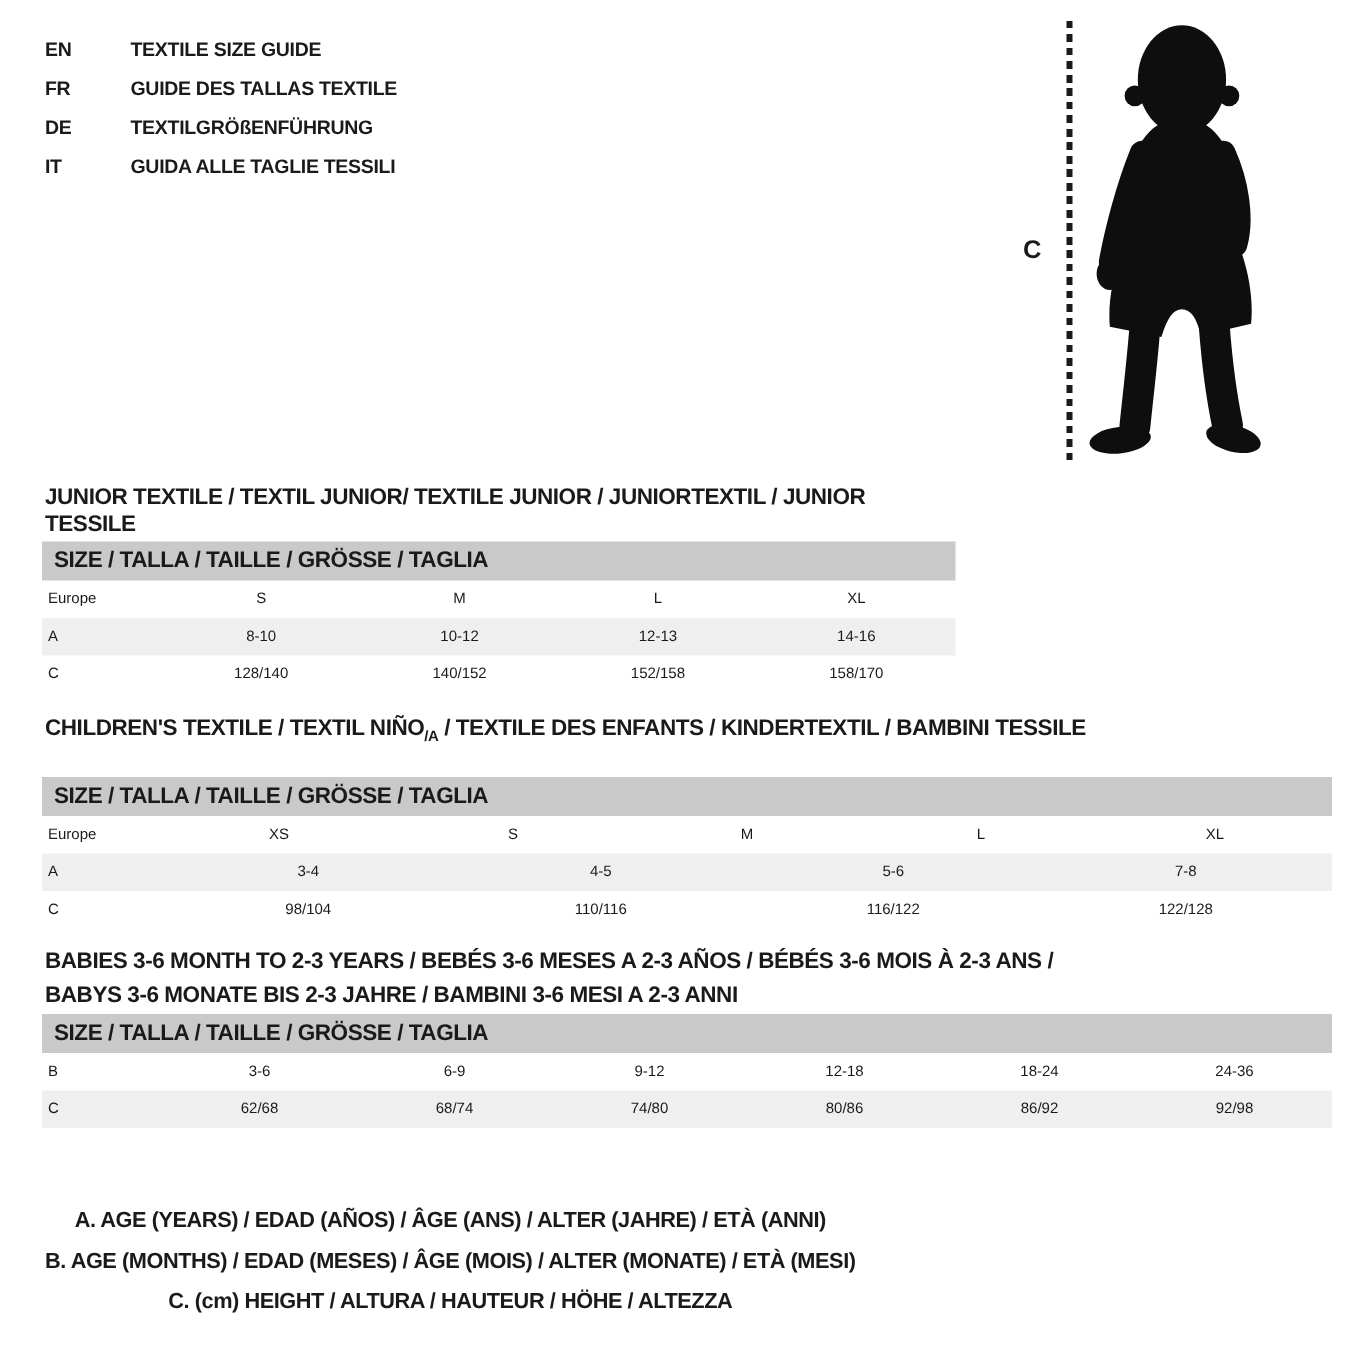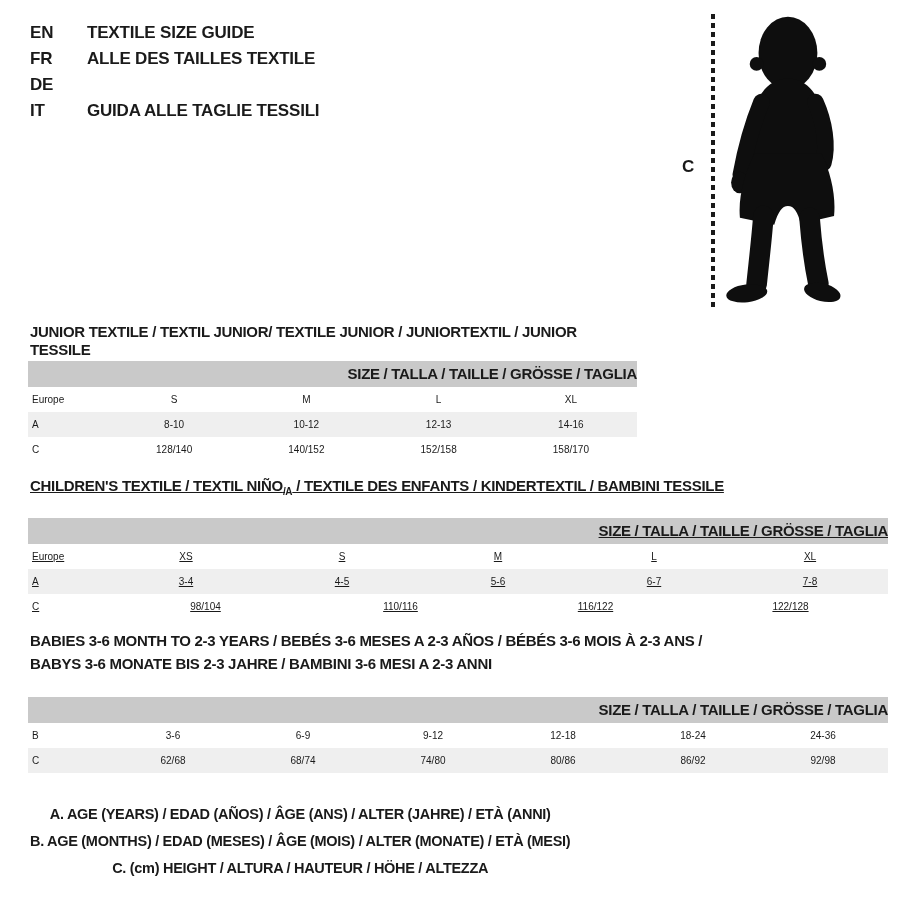--- a/index.html
+++ b/index.html
@@ -13,47 +13,47 @@
   .canvas{
     position:relative;
     width:900px;height:900px;
     background:var(--paper);
     color:var(--ink);
     font-family:"Liberation Sans", sans-serif;
     overflow:hidden;
   }
 
   
-  .lang-block{position:absolute;left:30px;top:20px;font-weight:700;font-size:17px;line-height:26px;letter-spacing:-0.2px;}
+  .lang-block{position:absolute;left:30px;top:20px;font-weight:700;font-size:13px;line-height:26px;letter-spacing:-0.2px;}
   .lang-row{display:flex;}
   .lang-code{width:57px;}
 
   
   .figure-line{
     position:absolute;left:711px;top:14px;width:4px;height:296px;
     background-image:repeating-linear-gradient(to bottom, var(--ink) 0 5px, transparent 5px 9px);
   }
   .figure-label{position:absolute;left:682px;top:157px;font-weight:700;font-size:17px;}
   .silhouette{position:absolute;left:706px;top:8px;width:160px;height:304px;}
 
   
   .size-section{position:absolute;left:28px;}
   #section-junior{top:323px;width:609px;}
-  #section-children{top:477px;width:860px;text-decoration:underline;}
+  #section-children{top:477px;width:860px;}
   #section-babies{top:629px;width:860px;}
 
   .section-heading{padding-left:2px;font-weight:700;font-size:15px;line-height:18px;margin-bottom:2px;letter-spacing:-0.3px;}
   #section-children .section-heading{margin-bottom:17px;}
-  #section-babies .section-heading{margin-bottom:22px;}
+  #section-babies .section-heading{margin-bottom:1px;}
   #section-babies .heading-line{line-height:23px;}
   .heading-sub{font-size:10px;vertical-align:sub;}
 
   .size-bar{
     height:26px;line-height:26px;background:var(--bar);
-    font-weight:700;font-size:15px;letter-spacing:-0.3px;padding-left:8px;text-align:right;
+    font-weight:700;font-size:15px;letter-spacing:-0.3px;padding-left:8px;
   }
   .t-row{display:flex;height:25px;line-height:25px;font-size:10px;}
   .t-row.shaded{background:var(--shade);}
   .t-label{width:80px;padding-left:4px;}
   .t-cell{flex:1;text-align:center;}
 
   
   .legend{position:absolute;left:30px;top:801px;font-weight:700;font-size:14.5px;line-height:27px;letter-spacing:-0.3px;text-align:center;}
 </style>
 </head>
@@ -61,24 +61,25 @@
 
 <div class="canvas">
 
   <div class="lang-block">
     <div class="lang-row">
       <span class="lang-code">EN</span>
       <span class="lang-label">TEXTILE SIZE GUIDE</span>
     </div>
     <div class="lang-row">
       <span class="lang-code">FR</span>
-      <span class="lang-label">ALLE DES TAILLES TEXTILE</span>
+      <span class="lang-label">GUIDE DES TALLAS TEXTILE</span>
     </div>
     <div class="lang-row">
       <span class="lang-code">DE</span>
+      <span class="lang-label">TEXTILGRÖßENFÜHRUNG</span>
     </div>
     <div class="lang-row">
       <span class="lang-code">IT</span>
       <span class="lang-label">GUIDA ALLE TAGLIE TESSILI</span>
     </div>
   </div>
 
   <span class="figure-label">C</span>
   <div class="figure-line"></div>
   <svg class="silhouette" viewBox="0 0 160 310" xmlns="http://www.w3.org/2000/svg" aria-hidden="true">
@@ -138,21 +139,20 @@
           <div class="t-cell">S</div>
           <div class="t-cell">M</div>
           <div class="t-cell">L</div>
           <div class="t-cell">XL</div>
         </div>
         <div class="t-row shaded">
           <div class="t-label">A</div>
           <div class="t-cell">3-4</div>
           <div class="t-cell">4-5</div>
           <div class="t-cell">5-6</div>
-          <div class="t-cell">6-7</div>
           <div class="t-cell">7-8</div>
         </div>
         <div class="t-row">
           <div class="t-label">C</div>
           <div class="t-cell">98/104</div>
           <div class="t-cell">110/116</div>
           <div class="t-cell">116/122</div>
           <div class="t-cell">122/128</div>
         </div>
       </section>

